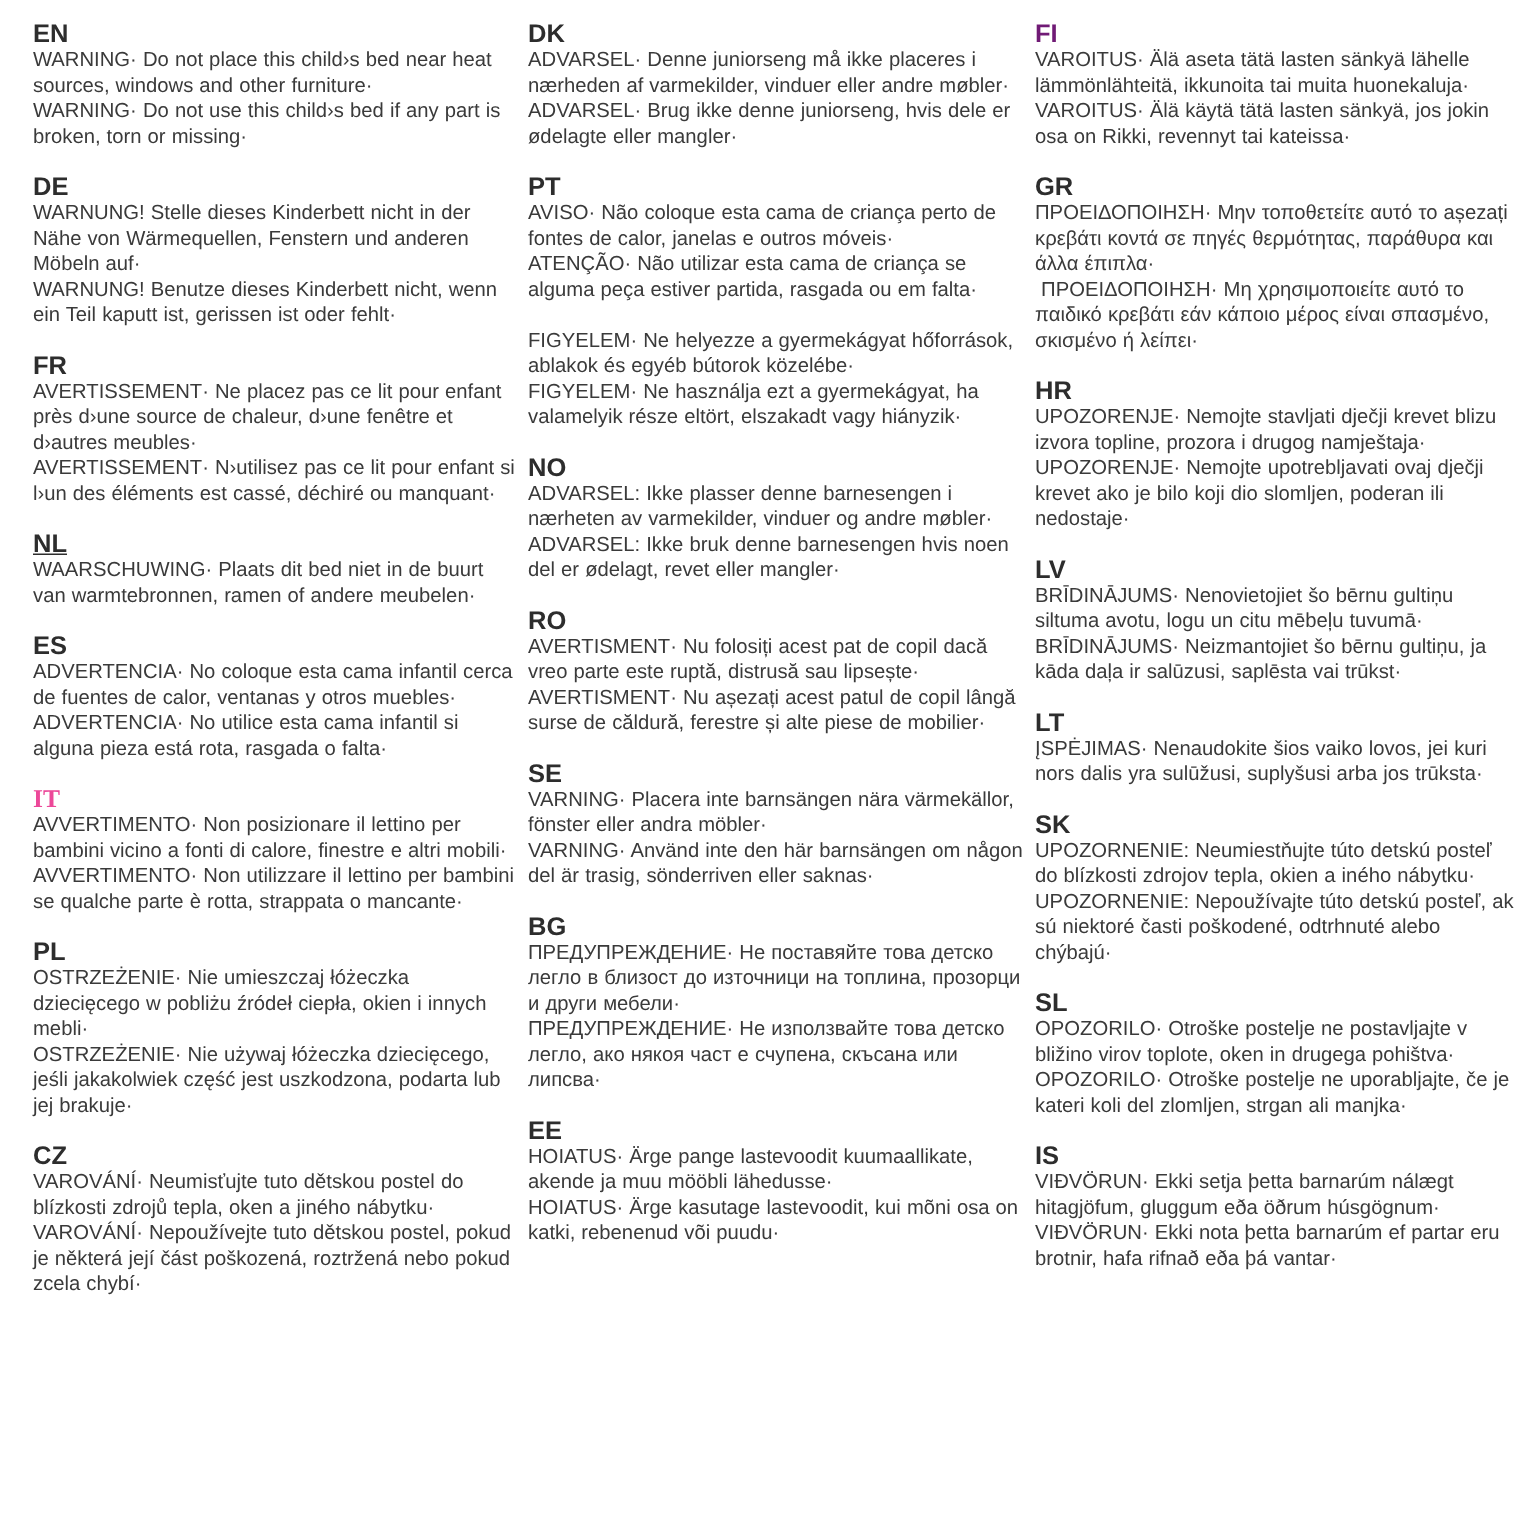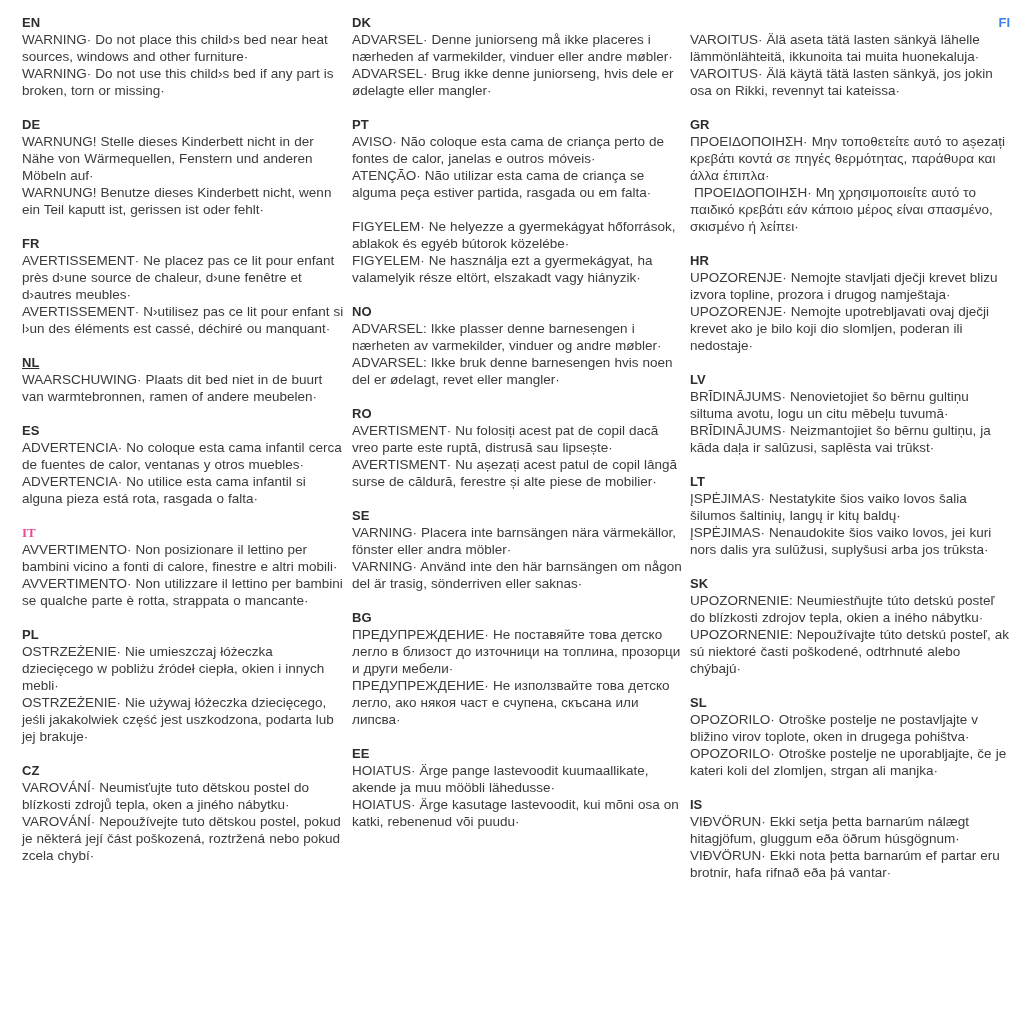--- a/index.html
+++ b/index.html
@@ -26,21 +26,21 @@
     color: #3a3a3a;
   }
   .col {
     min-width: 0;
   }
   .lang-section + .lang-section {
     margin-top: 17px;
   }
   .lang-code {
     margin: 0;
-    font-size: 13px;
+    font-size: 17px;
     line-height: 17px;
     font-weight: bold;
     color: #2d2d2d;
   }
   .warning-paragraph {
     margin: 0;
     white-space: pre-wrap;
     word-spacing: 0.3px;
   }
 </style>
@@ -171,21 +171,21 @@
   <section class="lang-section">
     <h2 class="lang-code" style="color: rgb(45, 45, 45);">EE</h2>
     <div class="paragraphs">
           <p class="warning-paragraph">HOIATUS· Ärge pange lastevoodit kuumaallikate, akende ja muu mööbli lähedusse·</p>
           <p class="warning-paragraph">HOIATUS· Ärge kasutage lastevoodit, kui mõni osa on katki, rebenenud või puudu·</p>
         </div>
   </section>
 </div>
   <div class="col">
   <section class="lang-section">
-    <h2 class="lang-code" style="color: #3b82f6; text-align: right;">FI</h2>
+    <h2 class="lang-code" style="color: #701a75;">FI</h2>
     <div class="paragraphs">
           <p class="warning-paragraph">VAROITUS· Älä aseta tätä lasten sänkyä lähelle lämmönlähteitä, ikkunoita tai muita huonekaluja·</p>
           <p class="warning-paragraph">VAROITUS· Älä käytä tätä lasten sänkyä, jos jokin osa on Rikki, revennyt tai kateissa·</p>
         </div>
   </section>
 
   <section class="lang-section">
     <h2 class="lang-code" style="color: rgb(45, 45, 45);">GR</h2>
     <div class="paragraphs">
           <p class="warning-paragraph">ΠΡΟΕΙΔΟΠΟΙΗΣΗ· Μην τοποθετείτε αυτό το așezați κρεβάτι κοντά σε πηγές θερμότητας, παράθυρα και άλλα έπιπλα·</p>
@@ -205,21 +205,20 @@
     <h2 class="lang-code" style="color: rgb(45, 45, 45);">LV</h2>
     <div class="paragraphs">
           <p class="warning-paragraph">BRĪDINĀJUMS· Nenovietojiet šo bērnu gultiņu siltuma avotu, logu un citu mēbeļu tuvumā·</p>
           <p class="warning-paragraph">BRĪDINĀJUMS· Neizmantojiet šo bērnu gultiņu, ja kāda daļa ir salūzusi, saplēsta vai trūkst·</p>
         </div>
   </section>
 
   <section class="lang-section">
     <h2 class="lang-code" style="color: rgb(45, 45, 45);">LT</h2>
     <div class="paragraphs">
-          <p class="warning-paragraph">ĮSPĖJIMAS· Nestatykite šios vaiko lovos šalia šilumos šaltinių, langų ir kitų baldų·</p>
           <p class="warning-paragraph">ĮSPĖJIMAS· Nenaudokite šios vaiko lovos, jei kuri nors dalis yra sulūžusi, suplyšusi arba jos trūksta·</p>
         </div>
   </section>
 
   <section class="lang-section">
     <h2 class="lang-code" style="color: rgb(45, 45, 45);">SK</h2>
     <div class="paragraphs">
           <p class="warning-paragraph">UPOZORNENIE: Neumiestňujte túto detskú posteľ do blízkosti zdrojov tepla, okien a iného nábytku·</p>
           <p class="warning-paragraph">UPOZORNENIE: Nepoužívajte túto detskú posteľ, ak sú niektoré časti poškodené, odtrhnuté alebo chýbajú·</p>
         </div>

